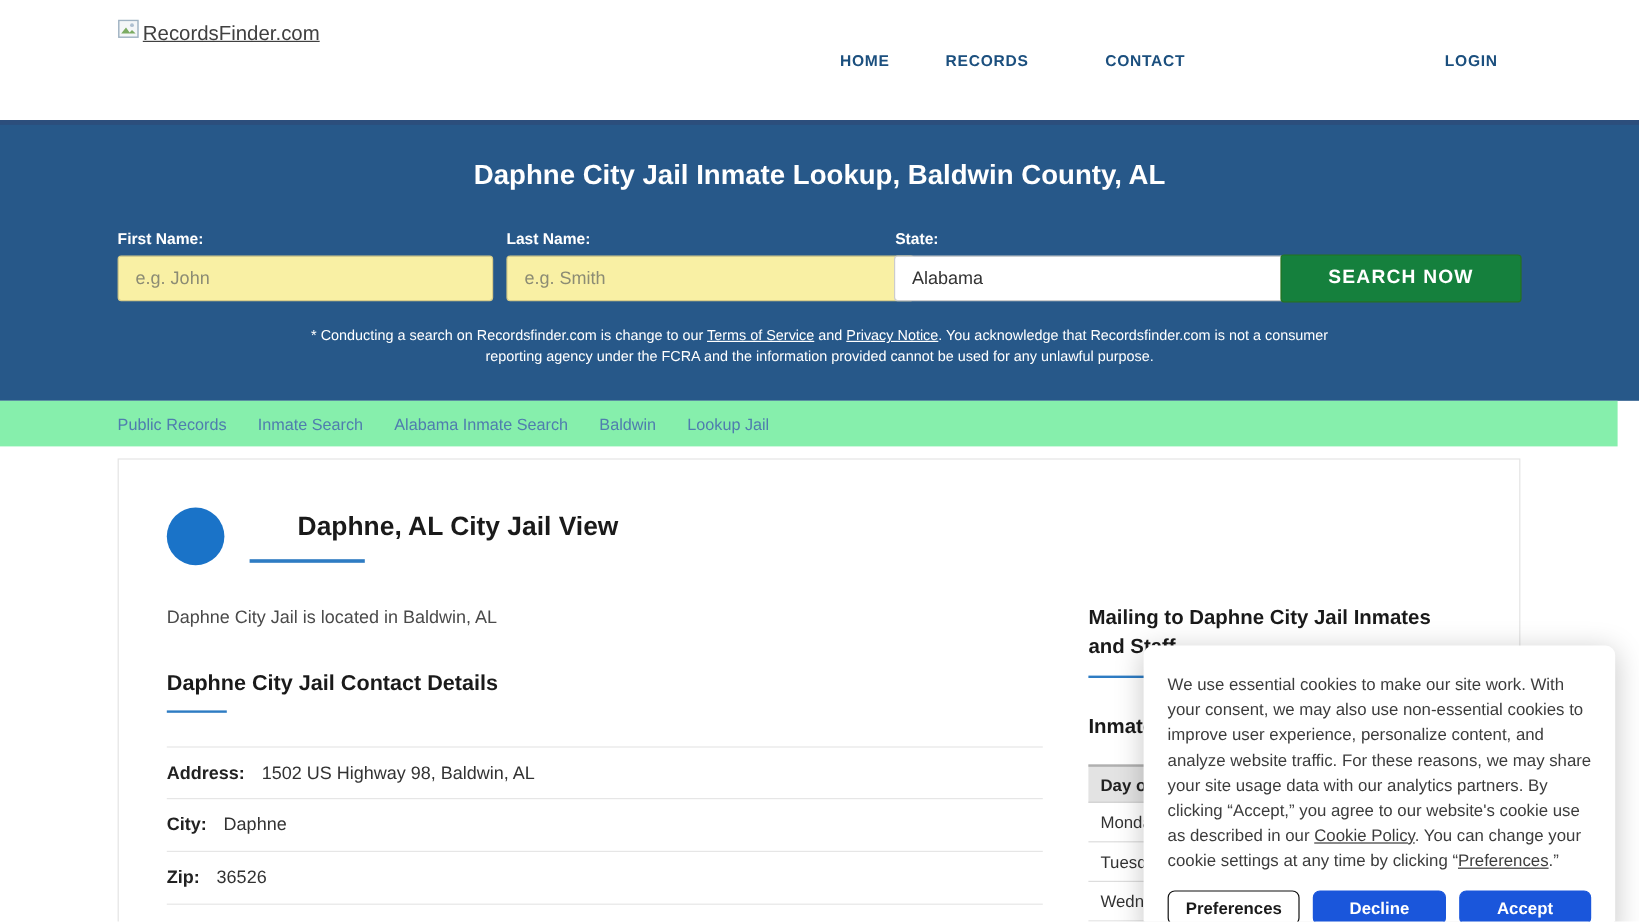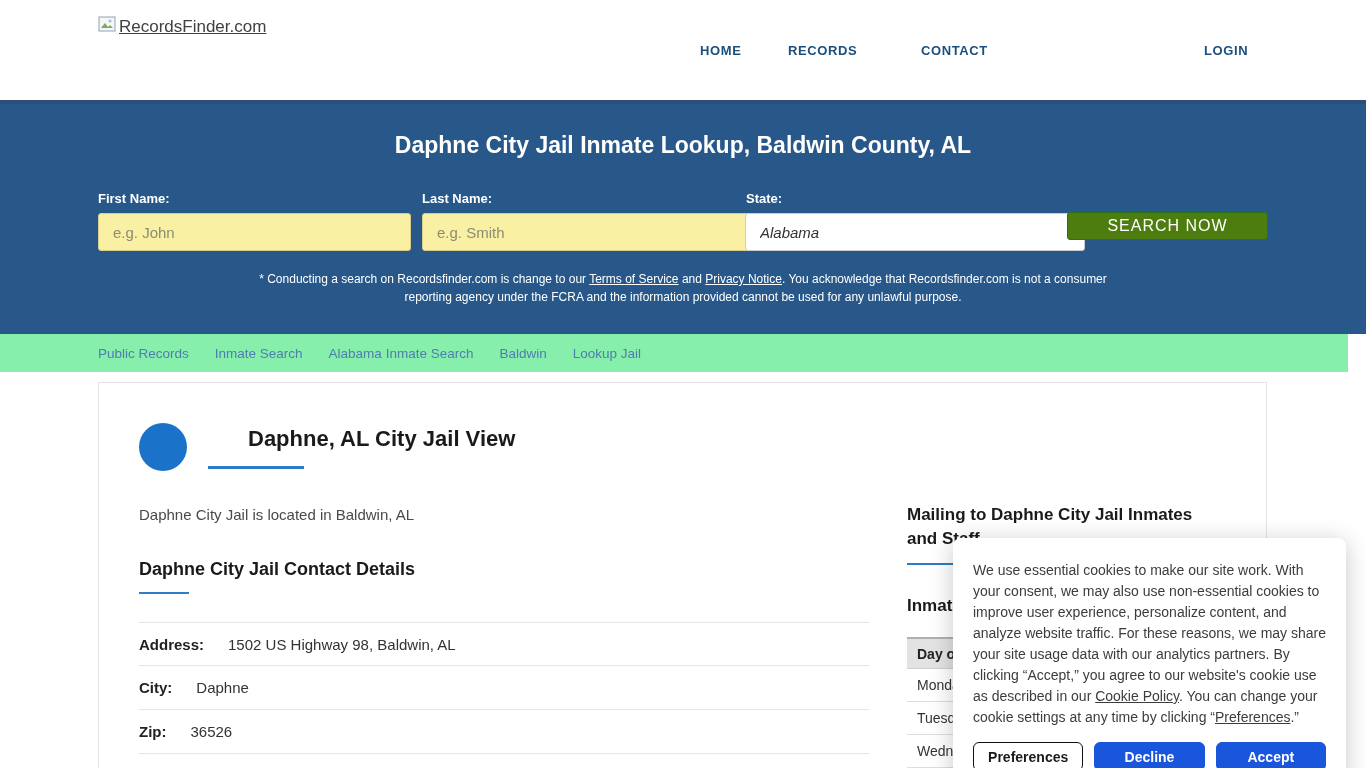--- a/index.html
+++ b/index.html
@@ -15,41 +15,41 @@
   .support-line1 { font-size:8.5px; color:#2a5d8f; letter-spacing:.4px; }
   .support-phone { font-size:14px; font-weight:bold; color:#1b4f7e; }
 
   
   .hero { position:absolute; left:0; top:100px; width:1366px; height:234px; background:#275889; border-top:4px solid #2c4e7c; }
   .hero-title { position:absolute; left:0; top:28px; width:1366px; text-align:center; color:#ffffff; font-size:23px; font-weight:bold; }
   .form-label { position:absolute; top:87px; color:#ffffff; font-size:13px; font-weight:bold; }
   .hero-input { position:absolute; top:109px; height:38px; border:1px solid #d8cd8a; border-radius:3px; background:#f9f0a4; font-size:15px; padding:0 14px; color:#333333; font-family:"Liberation Sans", sans-serif; }
   .hero-input::placeholder { color:#8c8c74; opacity:1; }
   .state-input { background:#ffffff; border:1px solid #cccccc; color:#333333; }
-  .search-btn { position:absolute; left:1067px; top:108px; width:201px; height:28px; background:#4d7c0f; border:1px solid #25721f; border-radius:3px; color:#ffffff; font-size:16px; font-weight:normal; letter-spacing:1px; cursor:pointer; font-family:"Liberation Sans", sans-serif; }
+  .search-btn { position:absolute; left:1067px; top:108px; width:201px; height:40px; background:#15803d; border:1px solid #25721f; border-radius:3px; color:#ffffff; font-size:16px; font-weight:bold; letter-spacing:1px; cursor:pointer; font-family:"Liberation Sans", sans-serif; }
   .disclaimer { position:absolute; left:243px; top:166px; width:880px; text-align:center; color:#ffffff; font-size:12px; line-height:18px; }
   .disclaimer a { color:#ffffff; text-decoration:underline; cursor:pointer; }
 
   
   .crumbbar { position:absolute; left:0; top:334px; width:1348px; height:38px; background:#86efac; display:flex; align-items:center; }
   .crumb { color:#4f7dae; font-size:13.5px; margin-right:26px; cursor:pointer; }
   .crumb:first-child { margin-left:98px; }
 
   
   .card { position:absolute; left:98px; top:382px; width:1169px; height:400px; background:#ffffff; border:1px solid #e4e4e4; }
   .jail-circle { position:absolute; left:139px; top:423px; width:48px; height:48px; border-radius:50%; background:#1a73c8; }
   .page-heading { position:absolute; left:207px; top:426px; font-size:22px; font-weight:bold; color:#1a1a1a;margin-left:41px; }
   .heading-rule { position:absolute; left:208px; top:466px; width:96px; height:3px; background:#2e7cc3; }
   .intro-text { position:absolute; left:139px; top:506px; font-size:15px; color:#4a4a4a; }
   .contact-heading { position:absolute; left:139px; top:559px; font-size:18px; font-weight:bold; color:#1a1a1a; }
   .contact-rule { position:absolute; left:139px; top:592px; width:50px; height:2px; background:#2e7cc3; }
   .contact-table { position:absolute; left:139px; top:622px; width:730px; }
   .contact-row { display:flex; align-items:center; height:44px; border-bottom:1px solid #e6e6e6; font-size:15px; }
   .contact-row:first-child { border-top:1px solid #e6e6e6; }
-  .contact-label { font-weight:bold; color:#222222; margin-right:24px; }
+  .contact-label { font-weight:bold; color:#222222; margin-right:14px; }
   .contact-value { color:#333333; }
 
   
   .mailing-heading { position:absolute; left:907px; top:503px; width:310px; font-size:17px; font-weight:bold; color:#1a1a1a; line-height:24px; }
   .mailing-rule { position:absolute; left:907px; top:563px; width:50px; height:2px; background:#2e7cc3; }
   .inmate-heading { position:absolute; left:907px; top:596px; font-size:17px; font-weight:bold; color:#1a1a1a; }
   .hours-table { position:absolute; left:907px; top:637px; width:360px; font-size:14px; }
   .hours-header { height:32px; background:#e3e3e3; border-top:2px solid #b0b0b0; border-bottom:1px solid #cfcfcf; display:flex; align-items:center; padding-left:10px; font-weight:bold; color:#222222; }
   .hours-row { height:33px; border-bottom:1px solid #dddddd; display:flex; align-items:center; padding-left:10px; color:#333333; }
 
@@ -84,21 +84,21 @@
 
 <div class="hero">
   <div class="hero-title">Daphne City Jail Inmate Lookup, Baldwin County, AL</div>
 
   <div class="form-label" style="left:98px;">First Name:</div>
   <div class="form-label" style="left:422px;">Last Name:</div>
   <div class="form-label" style="left:746px;">State:</div>
 
   <input class="hero-input" style="left: 98px; width: 313px;" placeholder="e.g. John">
   <input class="hero-input" style="left: 422px; width: 340px;" placeholder="e.g. Smith">
-  <input class="hero-input state-input" style="left: 745px; width: 340px; font-style: italic;" value="Alabama">
+  <input class="hero-input state-input" style="left: 745px; width: 340px;" value="Alabama">
 
   <button class="search-btn">SEARCH NOW</button>
 
   <div class="disclaimer">
     <span>* Conducting a search on Recordsfinder.com is change to our </span><a>Terms of Service</a><span> and </span><a>Privacy Notice</a><span>. You acknowledge that Recordsfinder.com is not a consumer reporting agency under the FCRA and the information provided cannot be used for any unlawful purpose.</span>
   </div>
 </div>
 
 <div class="crumbbar">
   <span class="crumb">Public Records</span>

